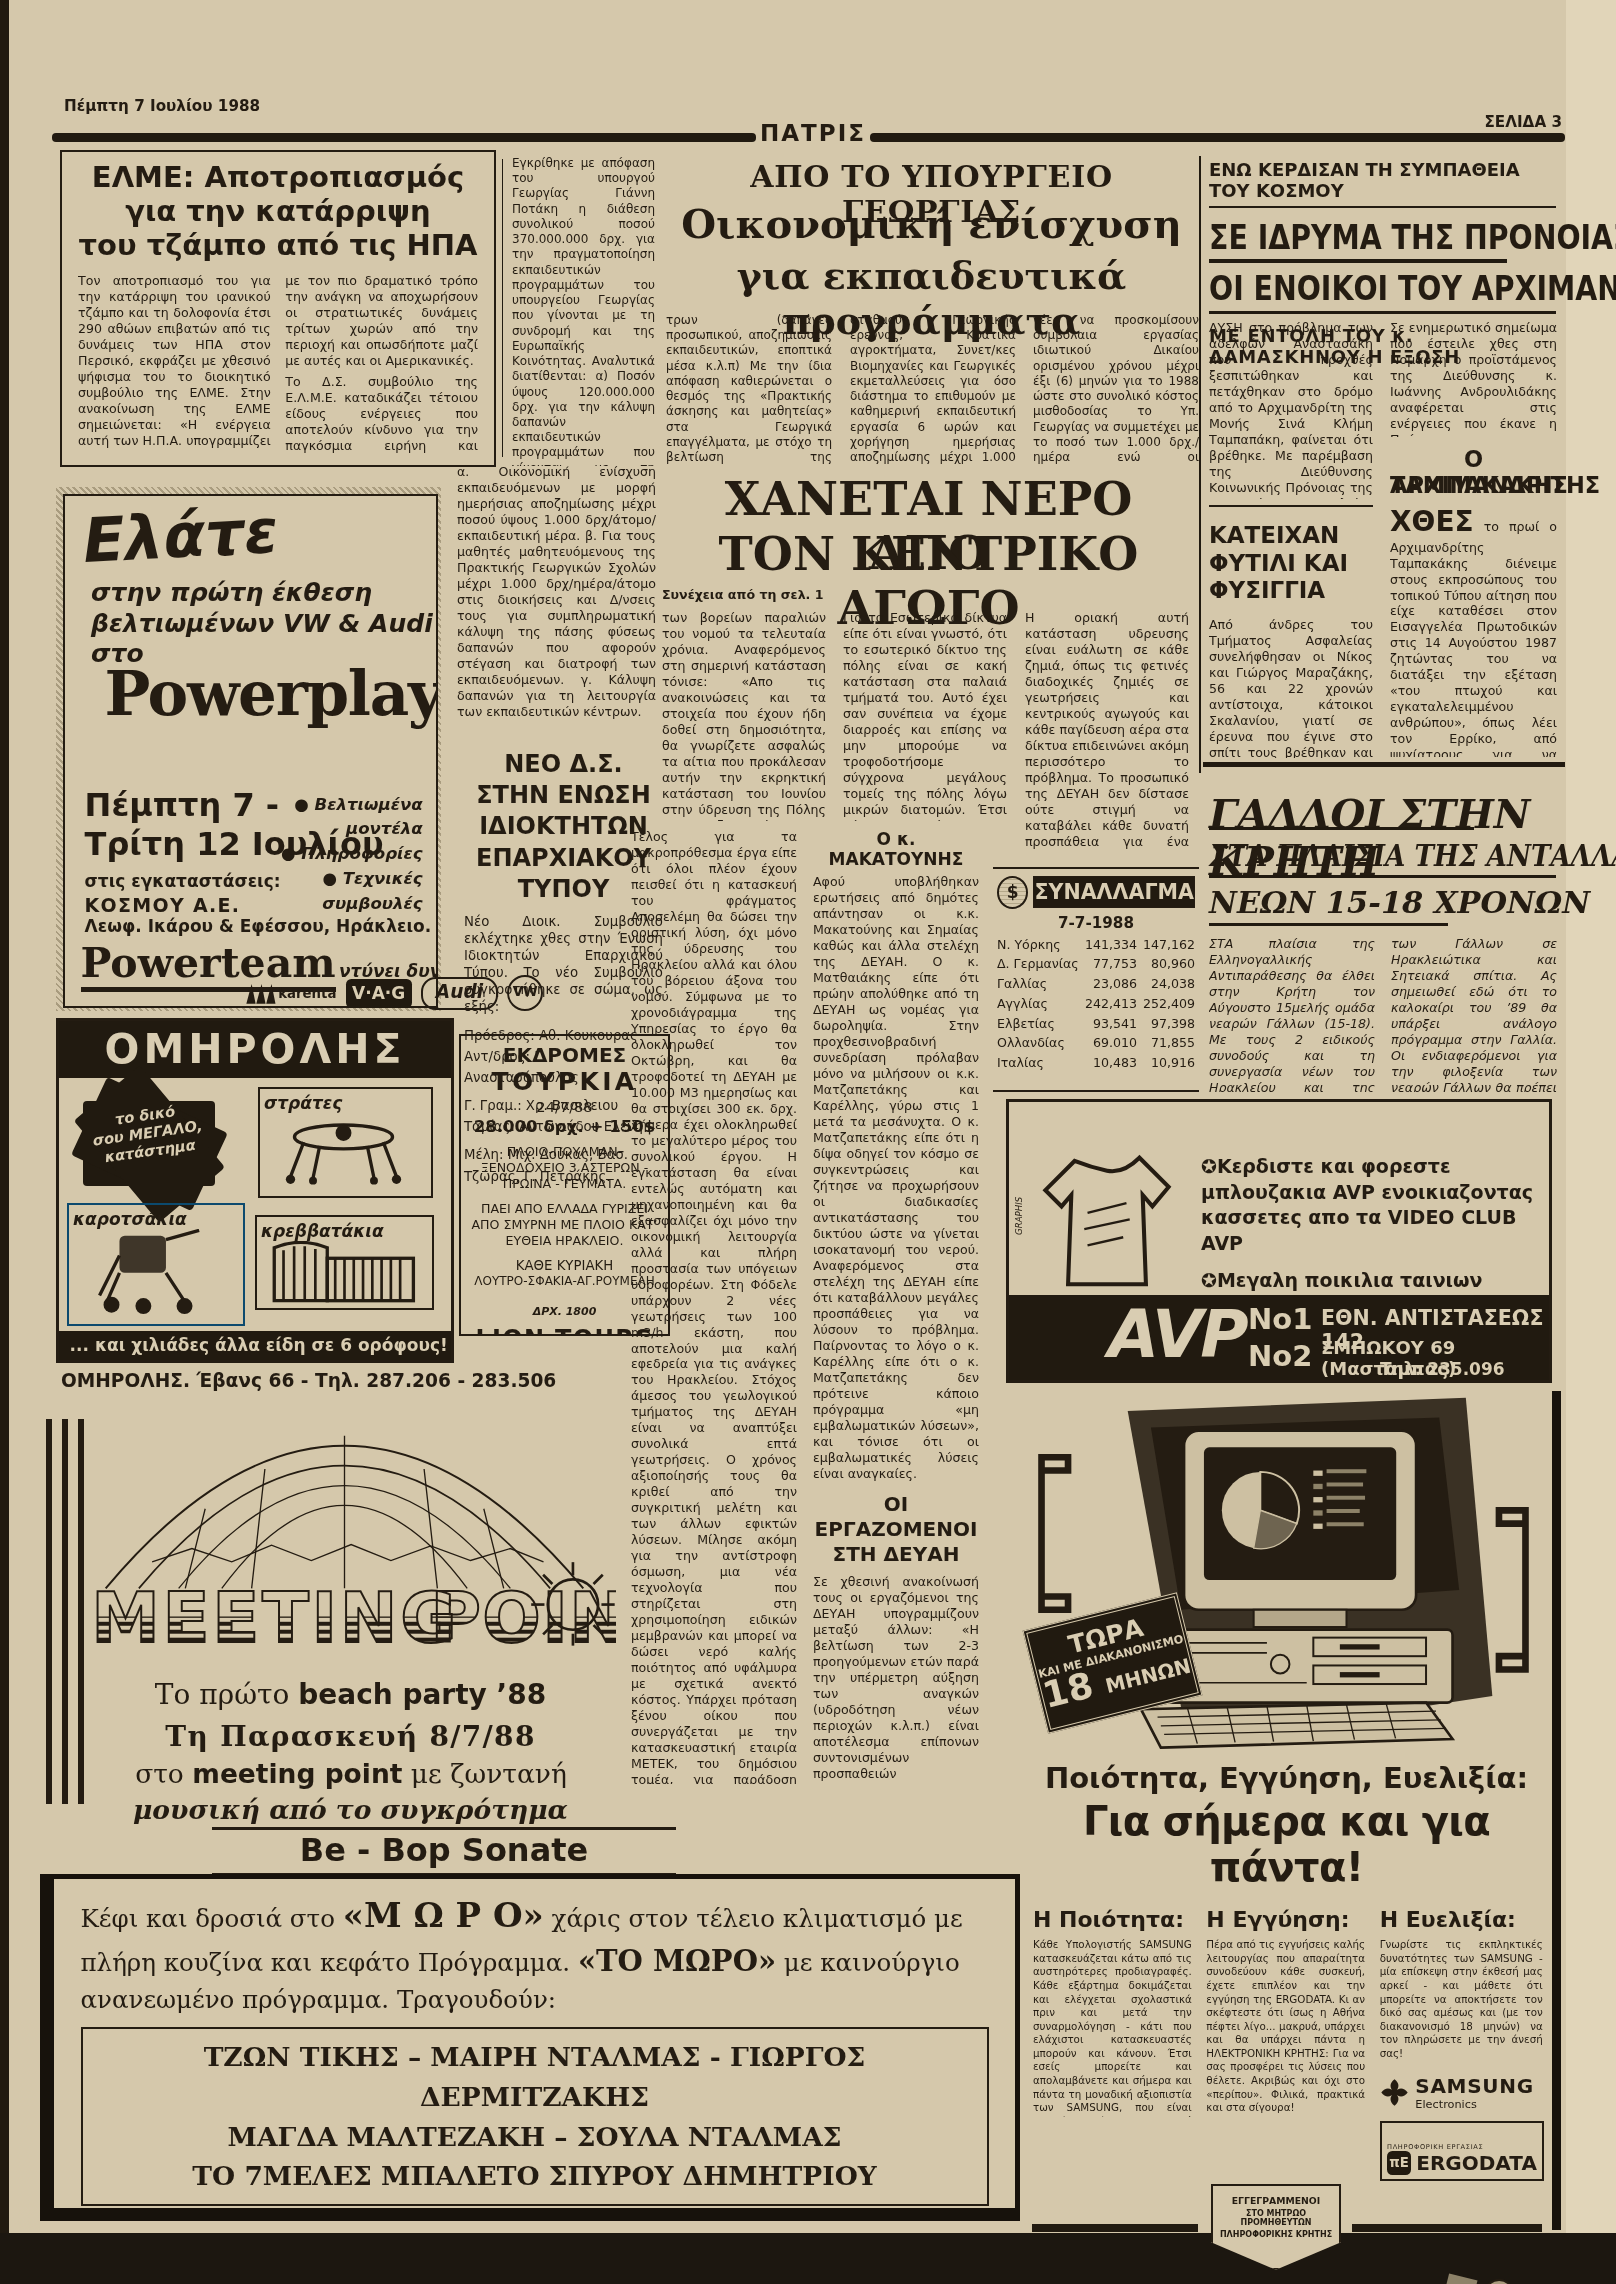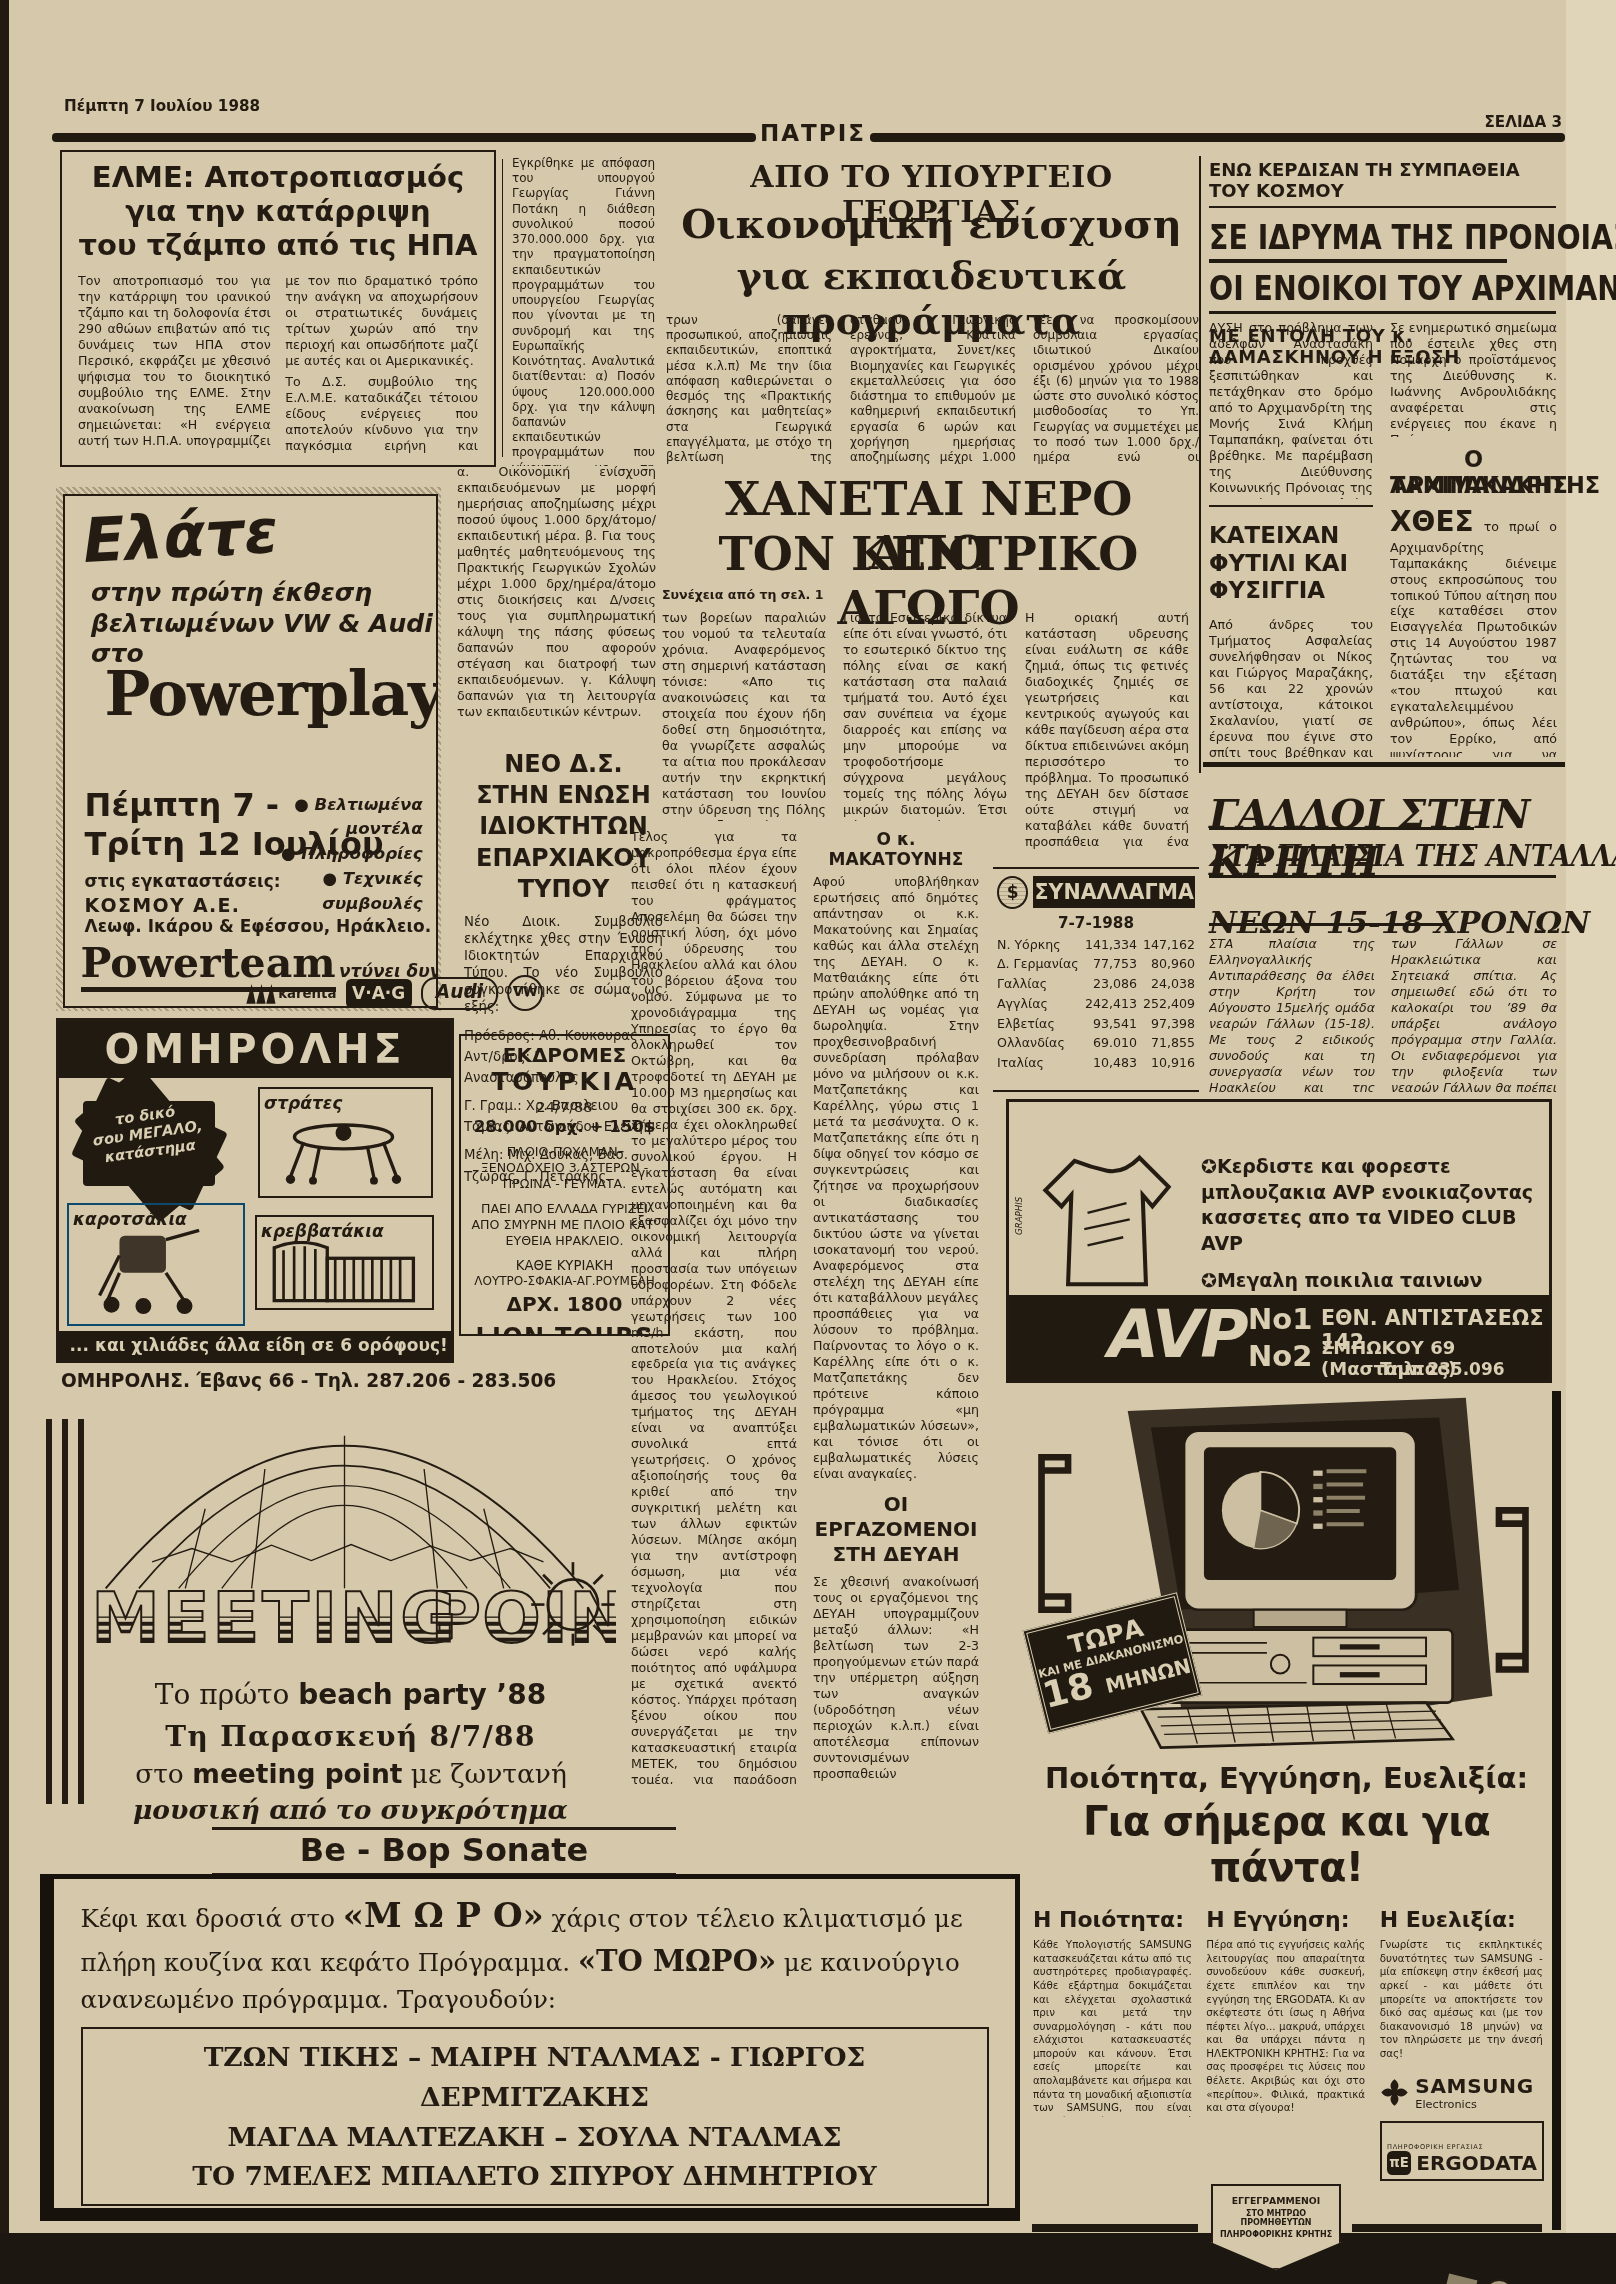--- a/index.html
+++ b/index.html
@@ -90,21 +90,21 @@
     <div>ΦΥΤΙΛΙ ΚΑΙ</div>
     <div>ΦΥΣΙΓΓΙΑ</div>
   </div>
   <div class="a col" style="left:1209px;top:617px;width:164px;height:141px;">Από άνδρες του Τμήματος Ασφαλείας συνελήφθησαν οι Νίκος και Γιώργος Μαραζάκης, 56 και 22 χρονών αντίστοιχα, κάτοικοι Σκαλανίου, γιατί σε έρευνα που έγινε στο σπίτι τους βρέθηκαν και κατασχέθηκαν, ένα μέτρο βραδύκαυστο φυτίλι, 10 φυσίγγια τουφεκιού διαμετρήματος 7,62, 8 φυσίγγια τουφεκιού Μ1 και μία γεμιστήρα τουφεκιού.</div>
   <div class="a ink" style="left:1203px;top:762px;width:362px;height:5.3px;"></div>
 
   <div class="a sr b i" style="left:1209px;top:790px;font-size:40px;">ΓΑΛΛΟΙ ΣΤΗΝ ΚΡΗΤΗ</div>
   <div class="a ink" style="left:1209px;top:827px;width:265px;height:2.7px;"></div>
   <div class="a sr b i sx" style="left:1209px;top:837px;font-size:30.5px;">ΣΤΑ ΠΛΑΙΣΙΑ ΤΗΣ ΑΝΤΑΛΛΑΓΗΣ</div>
   <div class="a ink" style="left:1209px;top:875px;width:347px;height:2.7px;"></div>
-  <div class="a sr b i" style="left:1209px;top:884px;font-size:30.5px;margin-top:20px;">ΝΕΩΝ 15-18 ΧΡΟΝΩΝ</div>
+  <div class="a sr b i" style="left:1209px;top:884px;font-size:30.5px;">ΝΕΩΝ 15-18 ΧΡΟΝΩΝ</div>
   <div class="a ink" style="left:1209px;top:923px;width:239px;height:2.7px;"></div>
   <div class="a col i" style="left:1209px;top:936px;width:166px;height:156px;">ΣΤΑ πλαίσια της Ελληνογαλλικής Αντιπαράθεσης θα έλθει στην Κρήτη τον Αύγουστο 15μελής ομάδα νεαρών Γάλλων (15-18). Με τους 2 ειδικούς συνοδούς και τη συνεργασία νέων του Ηρακλείου και της Σητείας θα γυρίσει ένα ντοκυμανταίρ με θέμα τη ζωή του σύγχρονου Κρητικού νέου. Για την καλύτερη γνωριμία των νέων των δύο χωρών, ενδείκνυται η φιλοξενία (δεκαήμερη)</div>
   <div class="a col i" style="left:1391px;top:936px;width:166px;height:156px;">των Γάλλων σε Ηρακλειώτικα και Σητειακά σπίτια. Ας σημειωθεί εδώ ότι το καλοκαίρι του ’89 θα υπάρξει ανάλογο πρόγραμμα στην Γαλλία. Οι ενδιαφερόμενοι για την φιλοξενία των νεαρών Γάλλων θα πρέπει να επικοινωνήσουν, για περισσότερες πληροφορίες, στο τηλέφωνο 282.163 (έως τις 2.30μμ.) με την κ. Καστρινάκη.</div>
 
   <div class="a sr b ct" style="left:660px;top:472px;width:537px;font-size:46px;">ΧΑΝΕΤΑΙ ΝΕΡΟ ΑΠΟ</div>
   <div class="a sr b ct" style="left:660px;top:527px;width:537px;font-size:46px;">ΤΟΝ ΚΕΝΤΡΙΚΟ ΑΓΩΓΟ</div>
   <div class="a b" style="left:662px;top:587px;font-size:12.6px;">Συνέχεια από τη σελ. 1</div>
   <div class="a col" style="left:662px;top:610px;width:164px;height:211px;">των βορείων παραλιών του νομού τα τελευταία χρόνια. Αναφερόμενος στη σημερινή κατάσταση τόνισε: «Απο τις ανακοινώσεις και τα στοιχεία που έχουν ήδη δοθεί στη δημοσιότητα, θα γνωρίζετε ασφαλώς τα αίτια που προκάλεσαν αυτήν την εκρηκτική κατάσταση του Ιουνίου στην ύδρευση της Πόλης μας. Εξ αιτίας της καταστροφής της Νο 8 Μαλλίων και της σοβα-</div>
   <div class="a col" style="left:843px;top:610px;width:164px;height:211px;">Για τα Εσωτερικά δίκτυα είπε ότι είναι γνωστό, ότι το εσωτερικό δίκτυο της πόλης είναι σε κακή κατάσταση στα παλαιά τμήματά του. Αυτό έχει σαν συνέπεια να έχομε διαρροές και επίσης να μην μπορούμε να τροφοδοτήσομε σύγχρονα μεγάλους τομείς της πόλης λόγω μικρών διατομών. Έτσι μέσα στο ’87 άρχισαν τα μεγάλα έργα της αντικατάστασης των παλαιών εσωτερικών δι-</div>
   <div class="a col" style="left:1025px;top:610px;width:164px;height:239px;">Η οριακή αυτή κατάσταση υδρευσης είναι ευάλωτη σε κάθε ζημιά, όπως τις φετινές διαδοχικές ζημιές σε γεωτρήσεις και κεντρικούς αγωγούς και κάθε παγίδευση αέρα στα δίκτυα επιδεινώνει ακόμη περισσότερο το πρόβλημα. Το προσωπικό της ΔΕΥΑΗ δεν δίστασε ούτε στιγμή να καταβάλει κάθε δυνατή προσπάθεια για ένα καλύτερο αποτέλεσμα. Τα τελευταία βήματα για ανεύρεση νερού και κατασκευές έρ-</div>
@@ -136,21 +136,21 @@
 
   <div class="a ct" style="left:459px;top:1034px;width:211px;height:302px;border:2px solid #241c12;padding:6.6px 9.3px;box-sizing:border-box;overflow:hidden;">
     <div class="b" style="font-size:20px;">ΕΚΔΡΟΜΕΣ</div>
     <div class="b" style="font-size:25px;letter-spacing:3.3px;">ΤΟΥΡΚΙΑ</div>
     <div style="font-size:14.6px;margin-top:2.7px;">24/7/88</div>
     <div class="b" style="font-size:16.6px;margin-top:1.3px;">28.000 δρχ. + 150$</div>
     <div style="font-size:12.6px;margin-top:8px;line-height:1.3;">ΠΛΟΙΟ-ΠΟΥΛΜΑΝ-ΞΕΝΟΔΟΧΕΙΟ 3 ΑΣΤΕΡΩΝ - ΠΡΩΙΝΑ - ΓΕΥΜΑΤΑ.</div>
     <div style="font-size:12.6px;margin-top:8px;line-height:1.3;">ΠΑΕΙ ΑΠΟ ΕΛΛΑΔΑ ΓΥΡΙΖΕΙ ΑΠΟ ΣΜΥΡΝΗ ΜΕ ΠΛΟΙΟ ΚΑΤ’ ΕΥΘΕΙΑ ΗΡΑΚΛΕΙΟ.</div>
     <div style="font-size:13.3px;margin-top:8px;">ΚΑΘΕ ΚΥΡΙΑΚΗ</div>
     <div style="font-size:12px;margin-top:1.3px;">ΛΟΥΤΡΟ-ΣΦΑΚΙΑ-ΑΓ.ΡΟΥΜΕΛΗ</div>
-    <div class="b" style="font-size:20px;margin-top:4px;">ΔΡΧ. 1800</div>
+    <div class="b" style="font-size:11px;margin-top:17px;font-style:italic;">ΔΡΧ. 1800</div>
     <div class="b" style="font-size:24px;margin-top:6.6px;letter-spacing:1.3px;">LION TOURS</div>
 
   </div>
 
   <div class="a" style="left:993px;top:867px;width:206px;height:225px;border-top:2.7px solid #241c12;border-bottom:2.7px solid #241c12;padding:6.6px 4px;box-sizing:border-box;overflow:hidden;">
     <div style="display:flex;align-items:center;gap:5.3px;">
       <span style="width:29px;height:29px;border:2px solid #241c12;border-radius:50%;display:flex;align-items:center;justify-content:center;font-weight:700;font-size:17px;background:repeating-linear-gradient(0deg,#d5c8ab 0 2.7px,#b3a789 2.7px 4px);">$</span>
       <span class="ink wt b ct" style="flex:1;font-size:20.6px;padding:2.7px 0;border:1.3px solid #241c12;">ΣΥΝΑΛΛΑΓΜΑ</span>
     </div>
     <div class="b ct" style="font-size:15.2px;margin:5.3px 0 2.7px;">7-7-1988</div>

